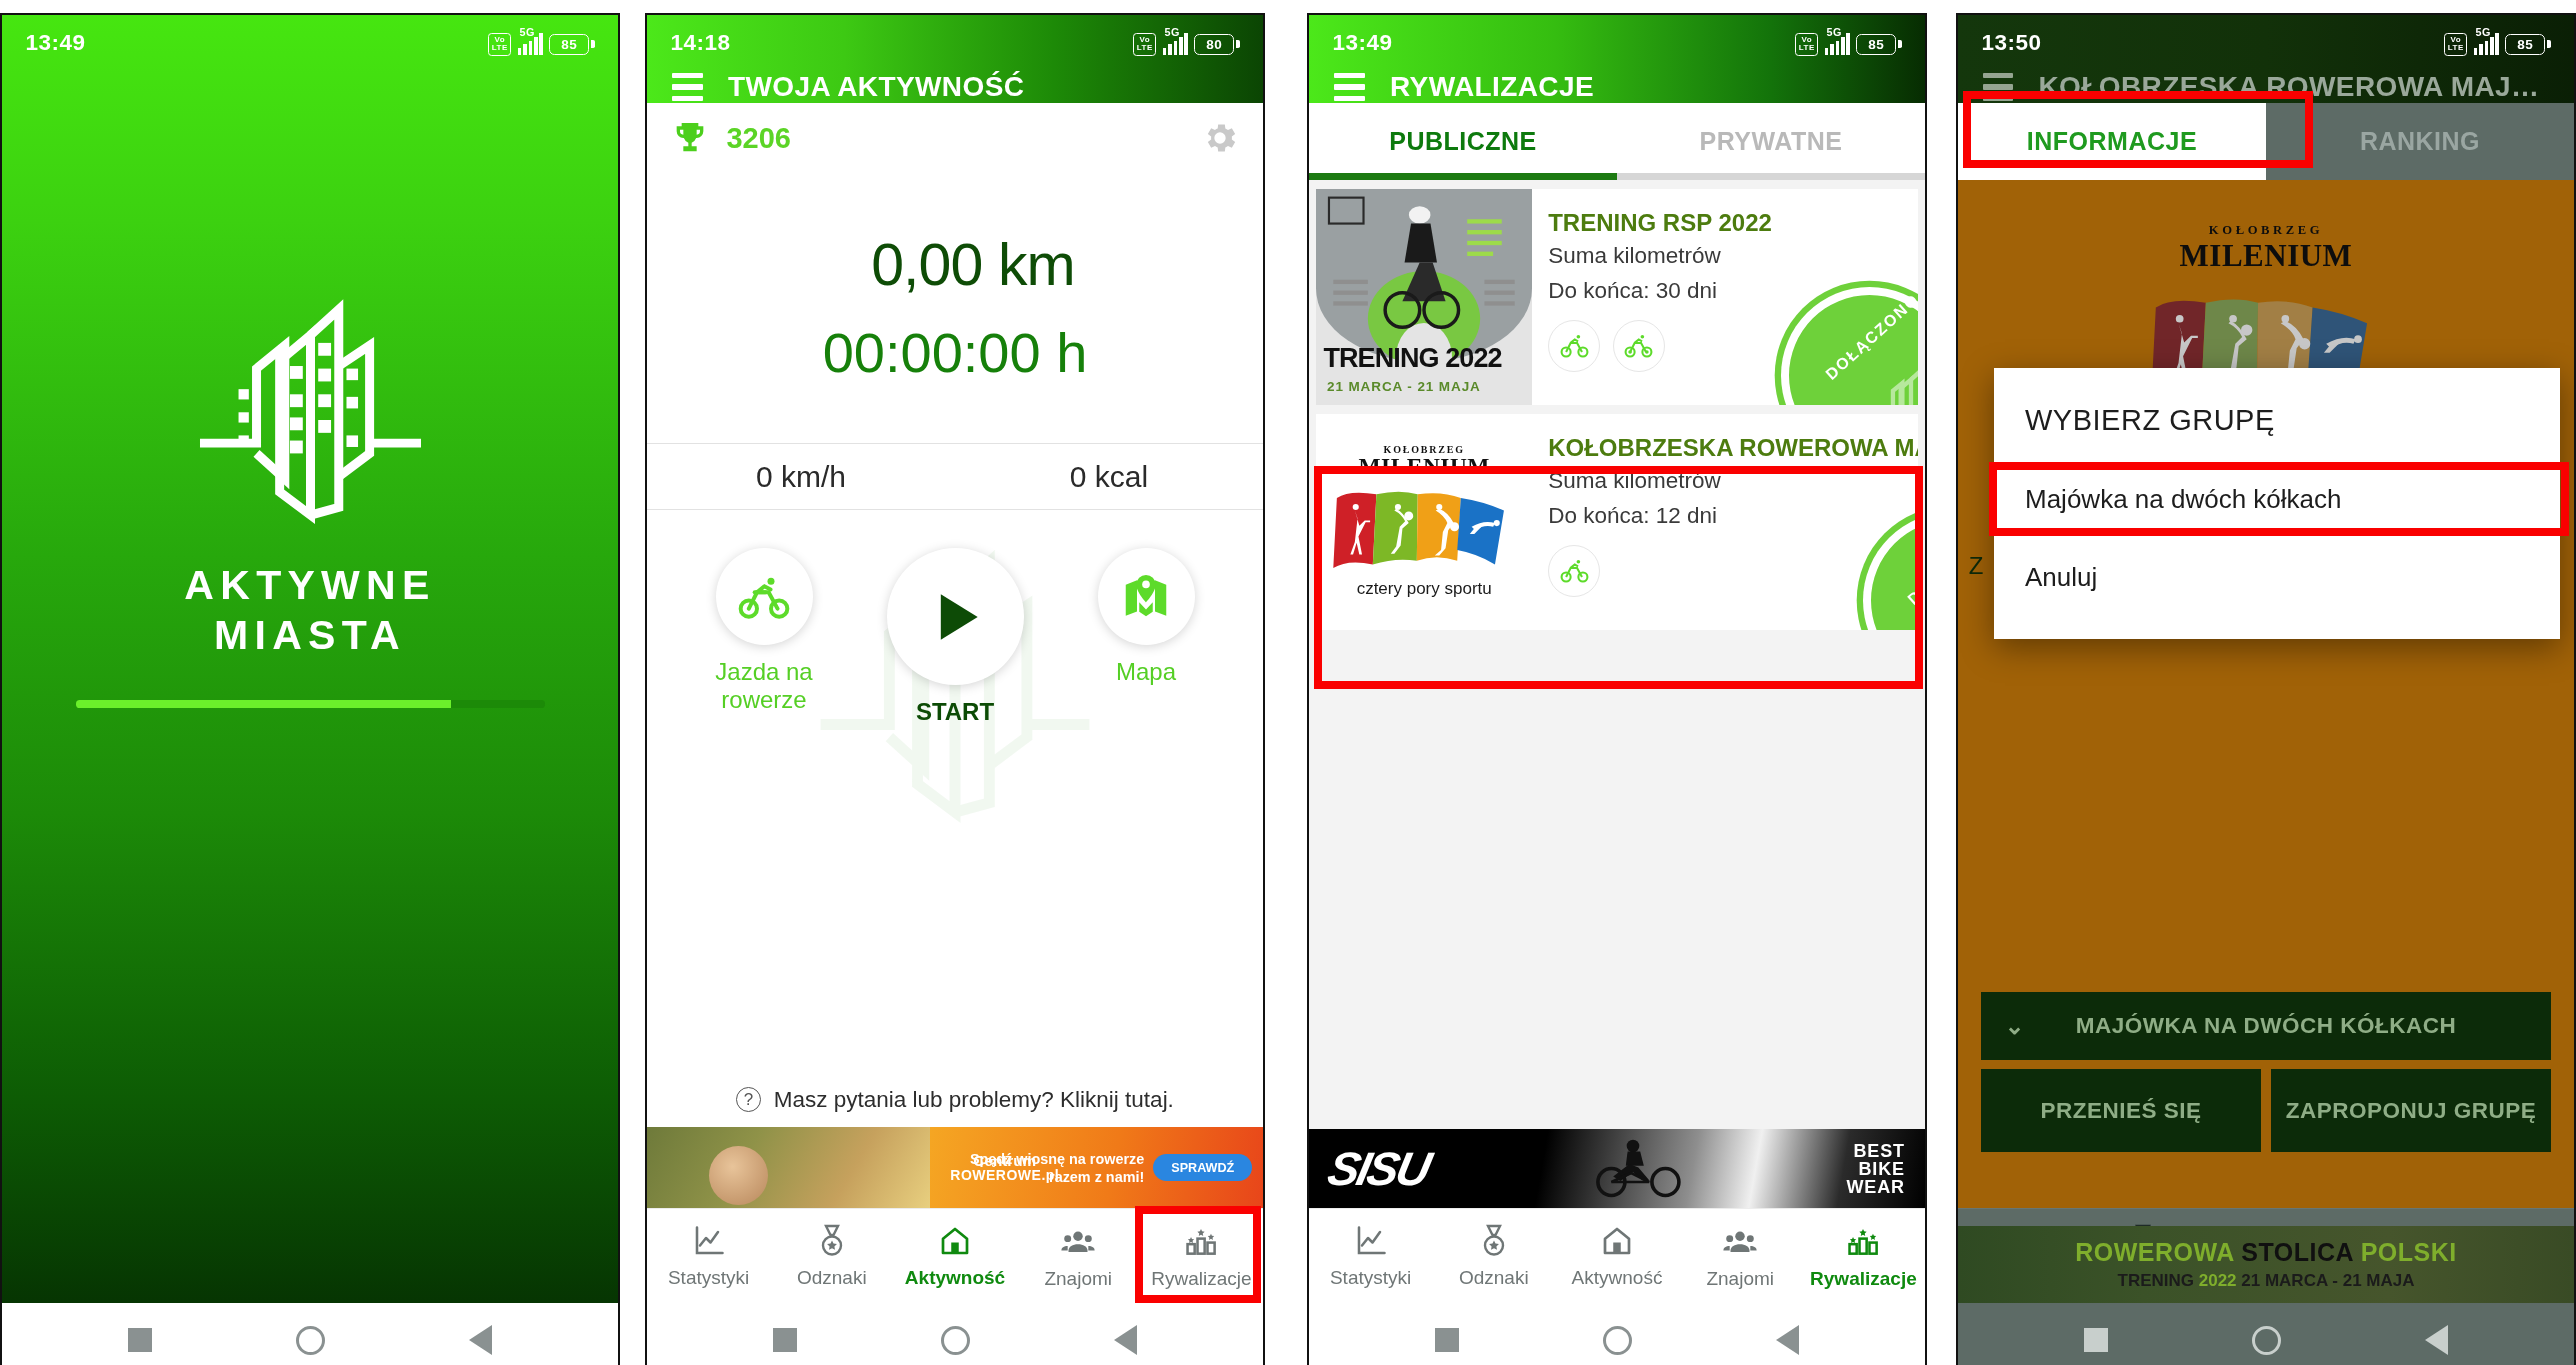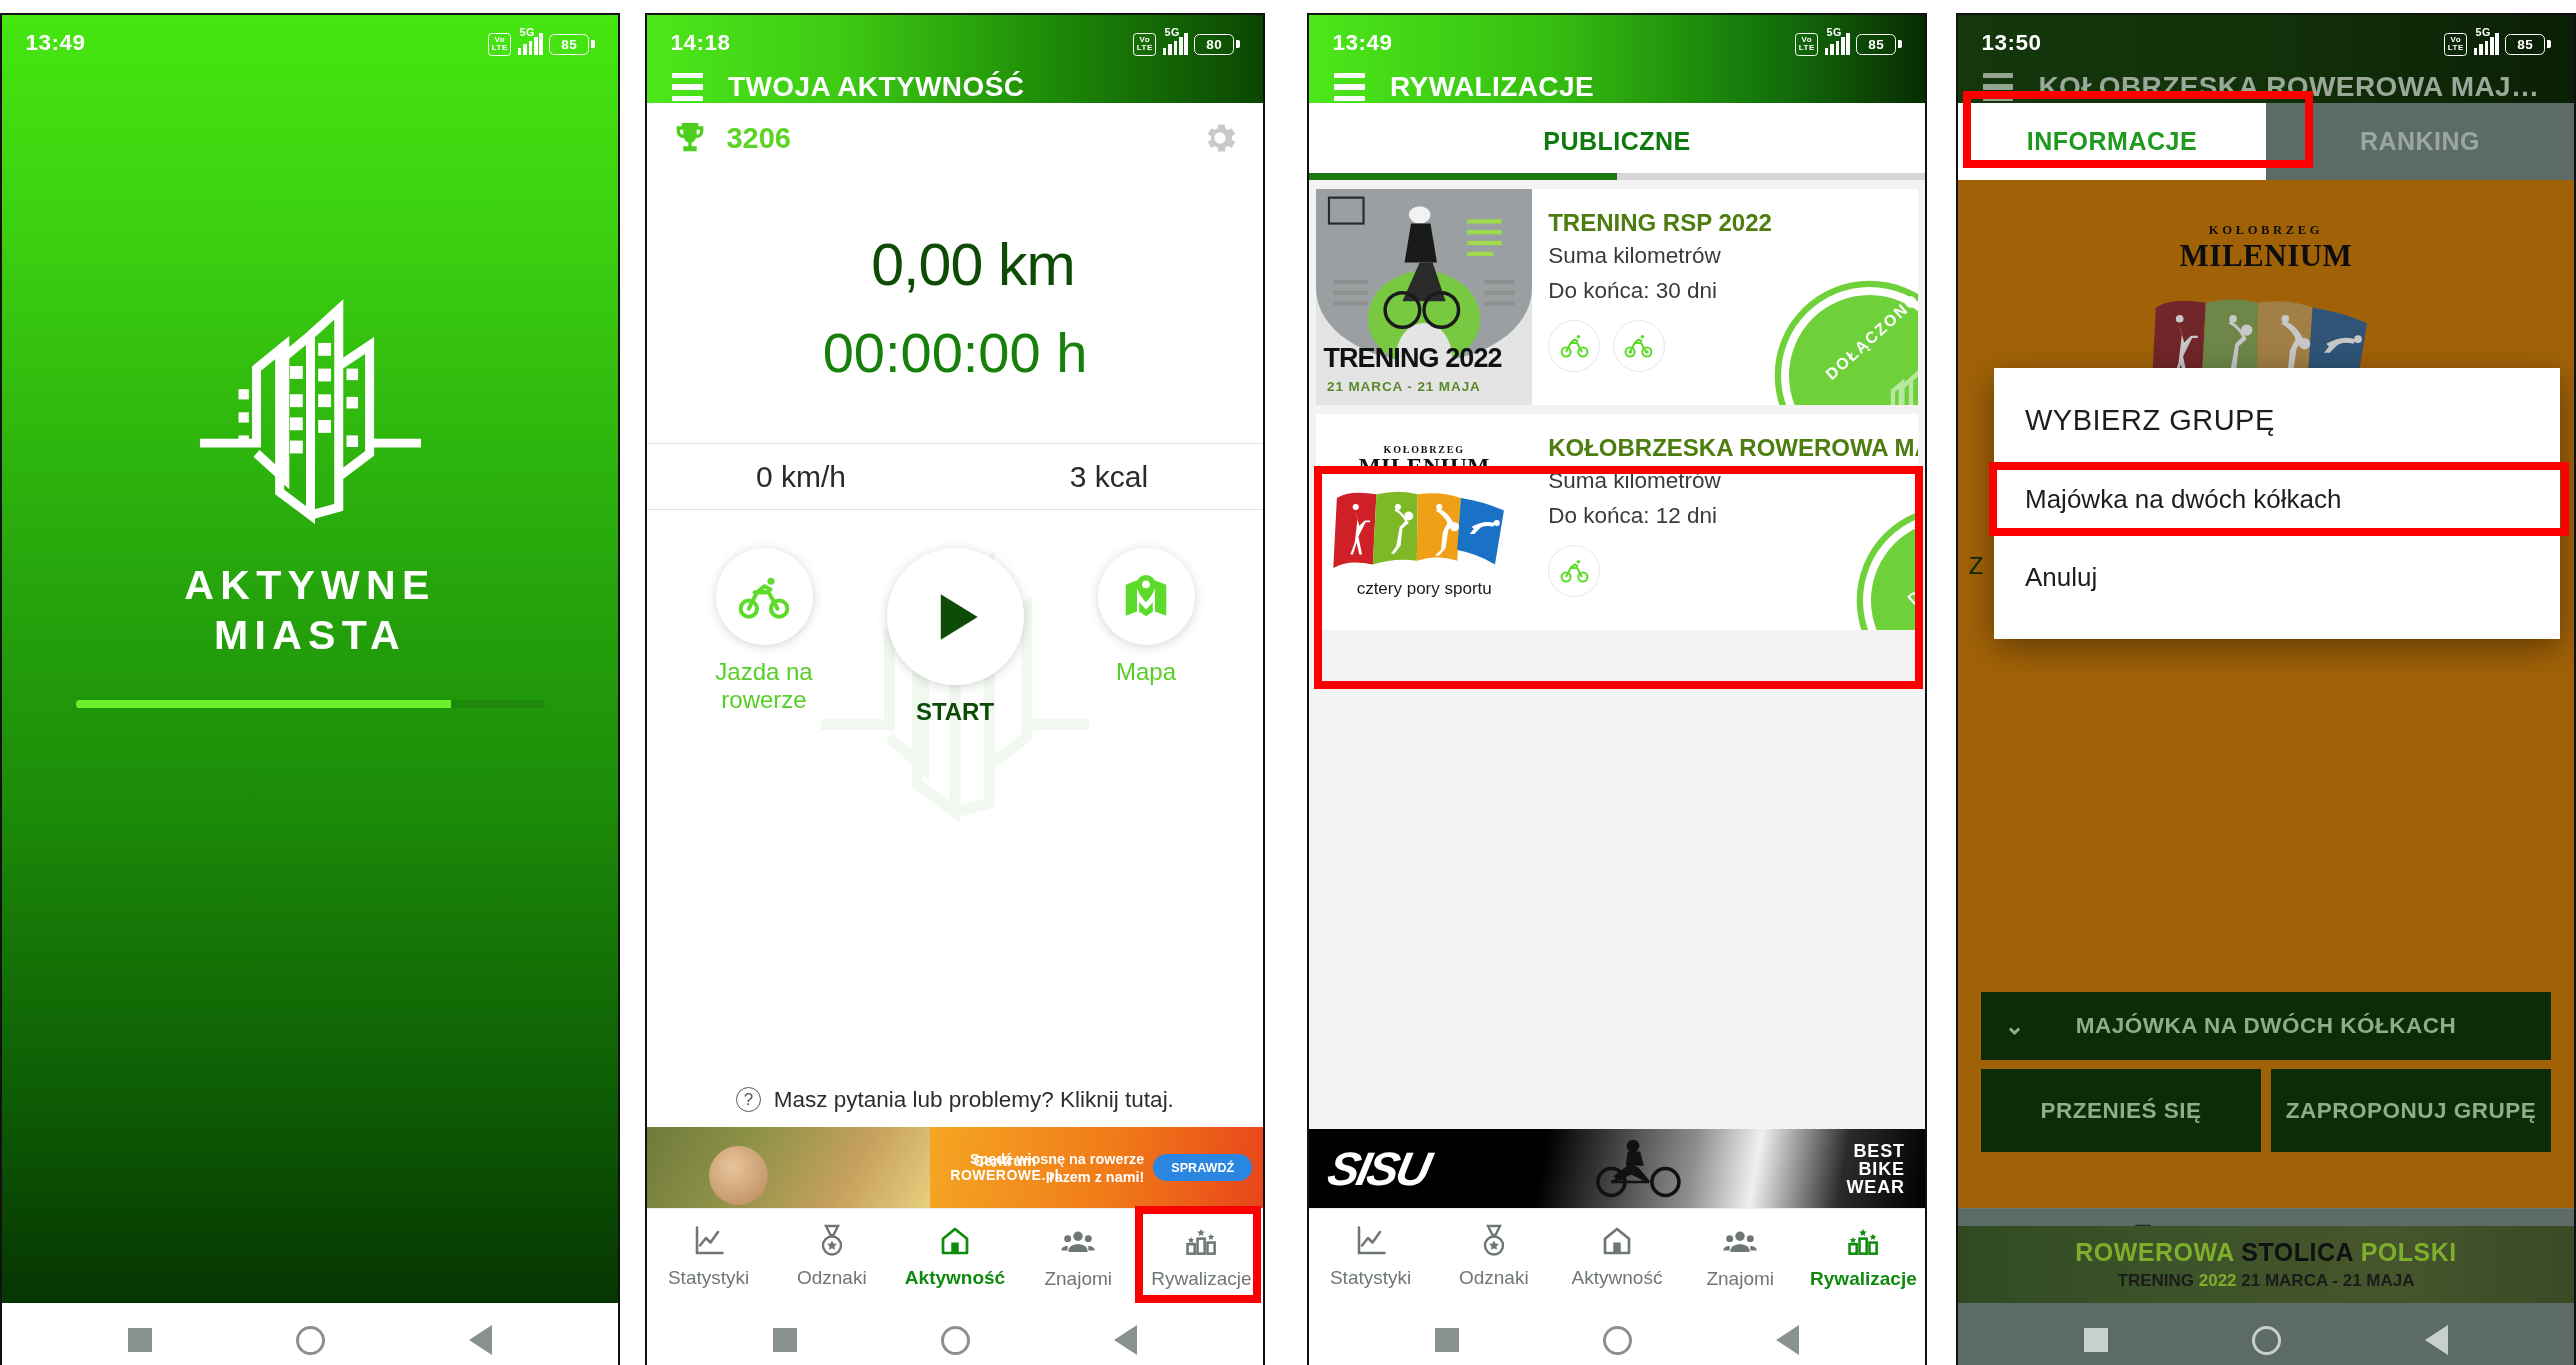--- a/index.html
+++ b/index.html
@@ -295,21 +295,21 @@
       </svg>
     </div>
 
     <div class="bigstats">
       <div class="bigkm">0,00 km</div>
       <div class="bigtime">00:00:00 h</div>
     </div>
 
     <div class="substats">
       <div>0 km/h</div>
-      <div>3 kcal</div>
+      <div>0 kcal</div>
     </div>
 
     <div class="controls">
       <svg class="ghost" width="324" height="297" viewBox="0 0 200 190">
         <g fill="none" stroke="#1c8a08" stroke-width="7">
           <path d="M14 120 H58 V62 L80 44 V148 L58 128"></path>
           <path d="M76 46 V158 L100 176 V36 L76 56"></path>
           <path d="M100 36 L122 16 V170 L100 176"></path>
           <path d="M122 60 L146 44 V128 L122 146"></path>
           <path d="M146 120 H186"></path>
@@ -462,20 +462,21 @@
             <span></span>
             <span></span>
           </span>
       <span class="appbar-title">RYWALIZACJE</span>
     </div>
   </div>
 
   <div class="p3-body">
     <div class="seg">
       <div class="on">PUBLICZNE</div>
+      <div class="off">PRYWATNE</div>
       <span class="seg-underbg"></span>
           <span class="seg-underline"></span>
     </div>
 
     <div class="cards">
 
       <div class="card">
         <div class="card-thumb">
           <svg viewBox="0 0 100 100" width="216" height="216" preserveAspectRatio="none" style="position:absolute;inset:0">
             <rect width="100" height="100" fill="#e4e4e4"></rect>

